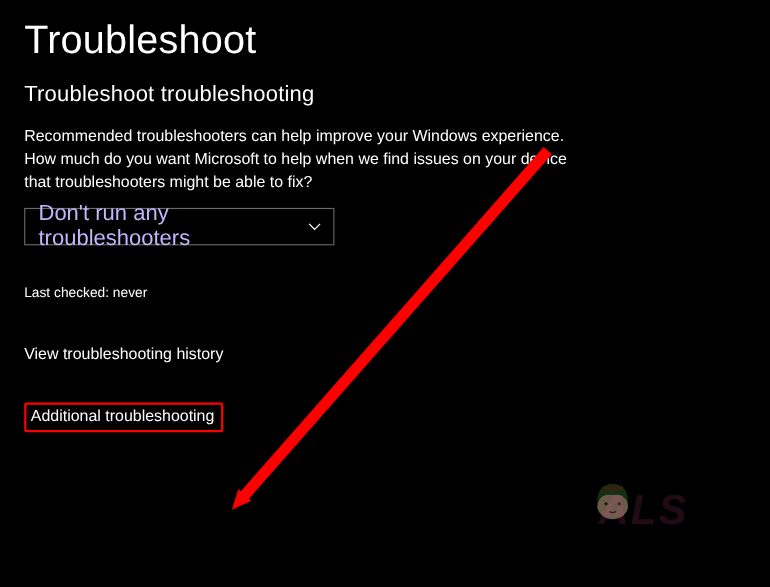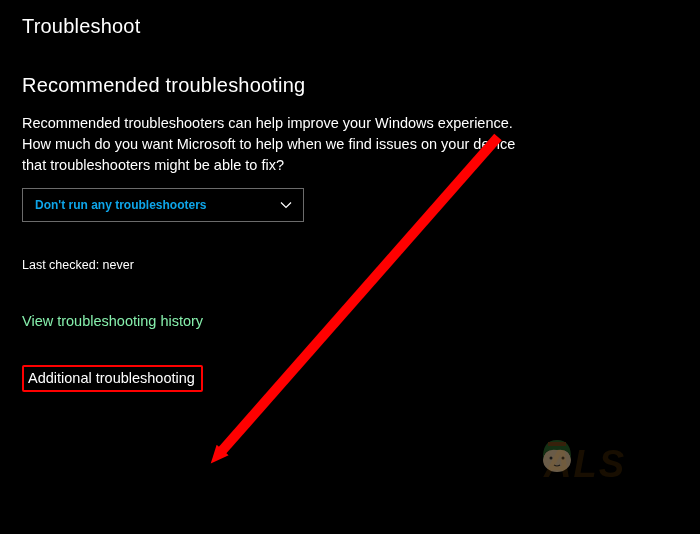--- a/index.html
+++ b/index.html
@@ -16,23 +16,23 @@
 
   .page {
     padding: 15px 22px 22px 22px;
     box-sizing: border-box;
     width: 700px;
     height: 534px;
     position: relative;
   }
 
   .page-title {
-    font-size: 20px;
+    font-size: 36px;
     font-weight: 400;
-    margin: 0 0 36px 0;
+    margin: 0 0 18px 0;
     letter-spacing: 0.2px;
   }
 
   .intro-text {
     font-size: 14.5px;
     line-height: 1.45;
     color: #ffffff;
     max-width: 520px;
     margin-bottom: 44px;
   }
@@ -59,44 +59,43 @@
     display: flex;
     align-items: center;
     justify-content: space-between;
     padding: 0 10px 0 12px;
     box-sizing: border-box;
     cursor: pointer;
     margin-bottom: 36px;
   }
 
   .dropdown-label {
-    font-size: 12px;
-    color: #0ea5e9;
-    font-weight: bold;
+    font-size: 20px;
+    color: #c4b5fd;
   }
 
   .dropdown-chevron {
     display: flex;
     align-items: center;
     justify-content: center;
   }
 
   .status-line {
     font-size: 14.5px;
     margin-bottom: 6px;
   }
 
   .substatus {
     font-size: 12.5px;
     color: #ffffff;
     margin-bottom: 40px;
   }
 
   .link {
-    color: #86efac;
+    color: #ffffff;
     font-size: 14.5px;
     cursor: pointer;
     display: inline-block;
     margin-bottom: 36px;
   }
 
   .additional {
     font-size: 14.5px;
     color: #ffffff;
     cursor: pointer;
@@ -133,42 +132,42 @@
     display: flex;
     align-items: center;
     justify-content: center;
   }
 
   .watermark-text {
     font-size: 38px;
     font-weight: bold;
     font-style: italic;
     letter-spacing: 2px;
-    color: #a16207;
+    color: #ec4899;
   }
 
   .watermark-icon {
     position: absolute;
     right: 118px;
     bottom: 56px;
     width: 50px;
     height: 50px;
     opacity: 0.45;
     pointer-events: none;
   }
 </style>
 </head>
 <body>
 
 <div class="page">
 
   <h1 class="page-title">Troubleshoot</h1>
 
 
-  <h2 class="section-heading">Recommended troubleshooting</h2>
+  <h2 class="section-heading">Troubleshoot troubleshooting</h2>
 
   <div class="section-desc">Recommended troubleshooters can help improve your Windows experience. How much do you want Microsoft to help when we find issues on your device that troubleshooters might be able to fix?</div>
 
   <div class="dropdown">
     <span class="dropdown-label">Don't run any troubleshooters</span>
     <span class="dropdown-chevron">
       <svg width="14" height="14" viewBox="0 0 14 14">
         <polyline points="2,4.5 7,9.5 12,4.5" fill="none" stroke="#ffffff" stroke-width="1.2"></polyline>
       </svg>
     </span>

